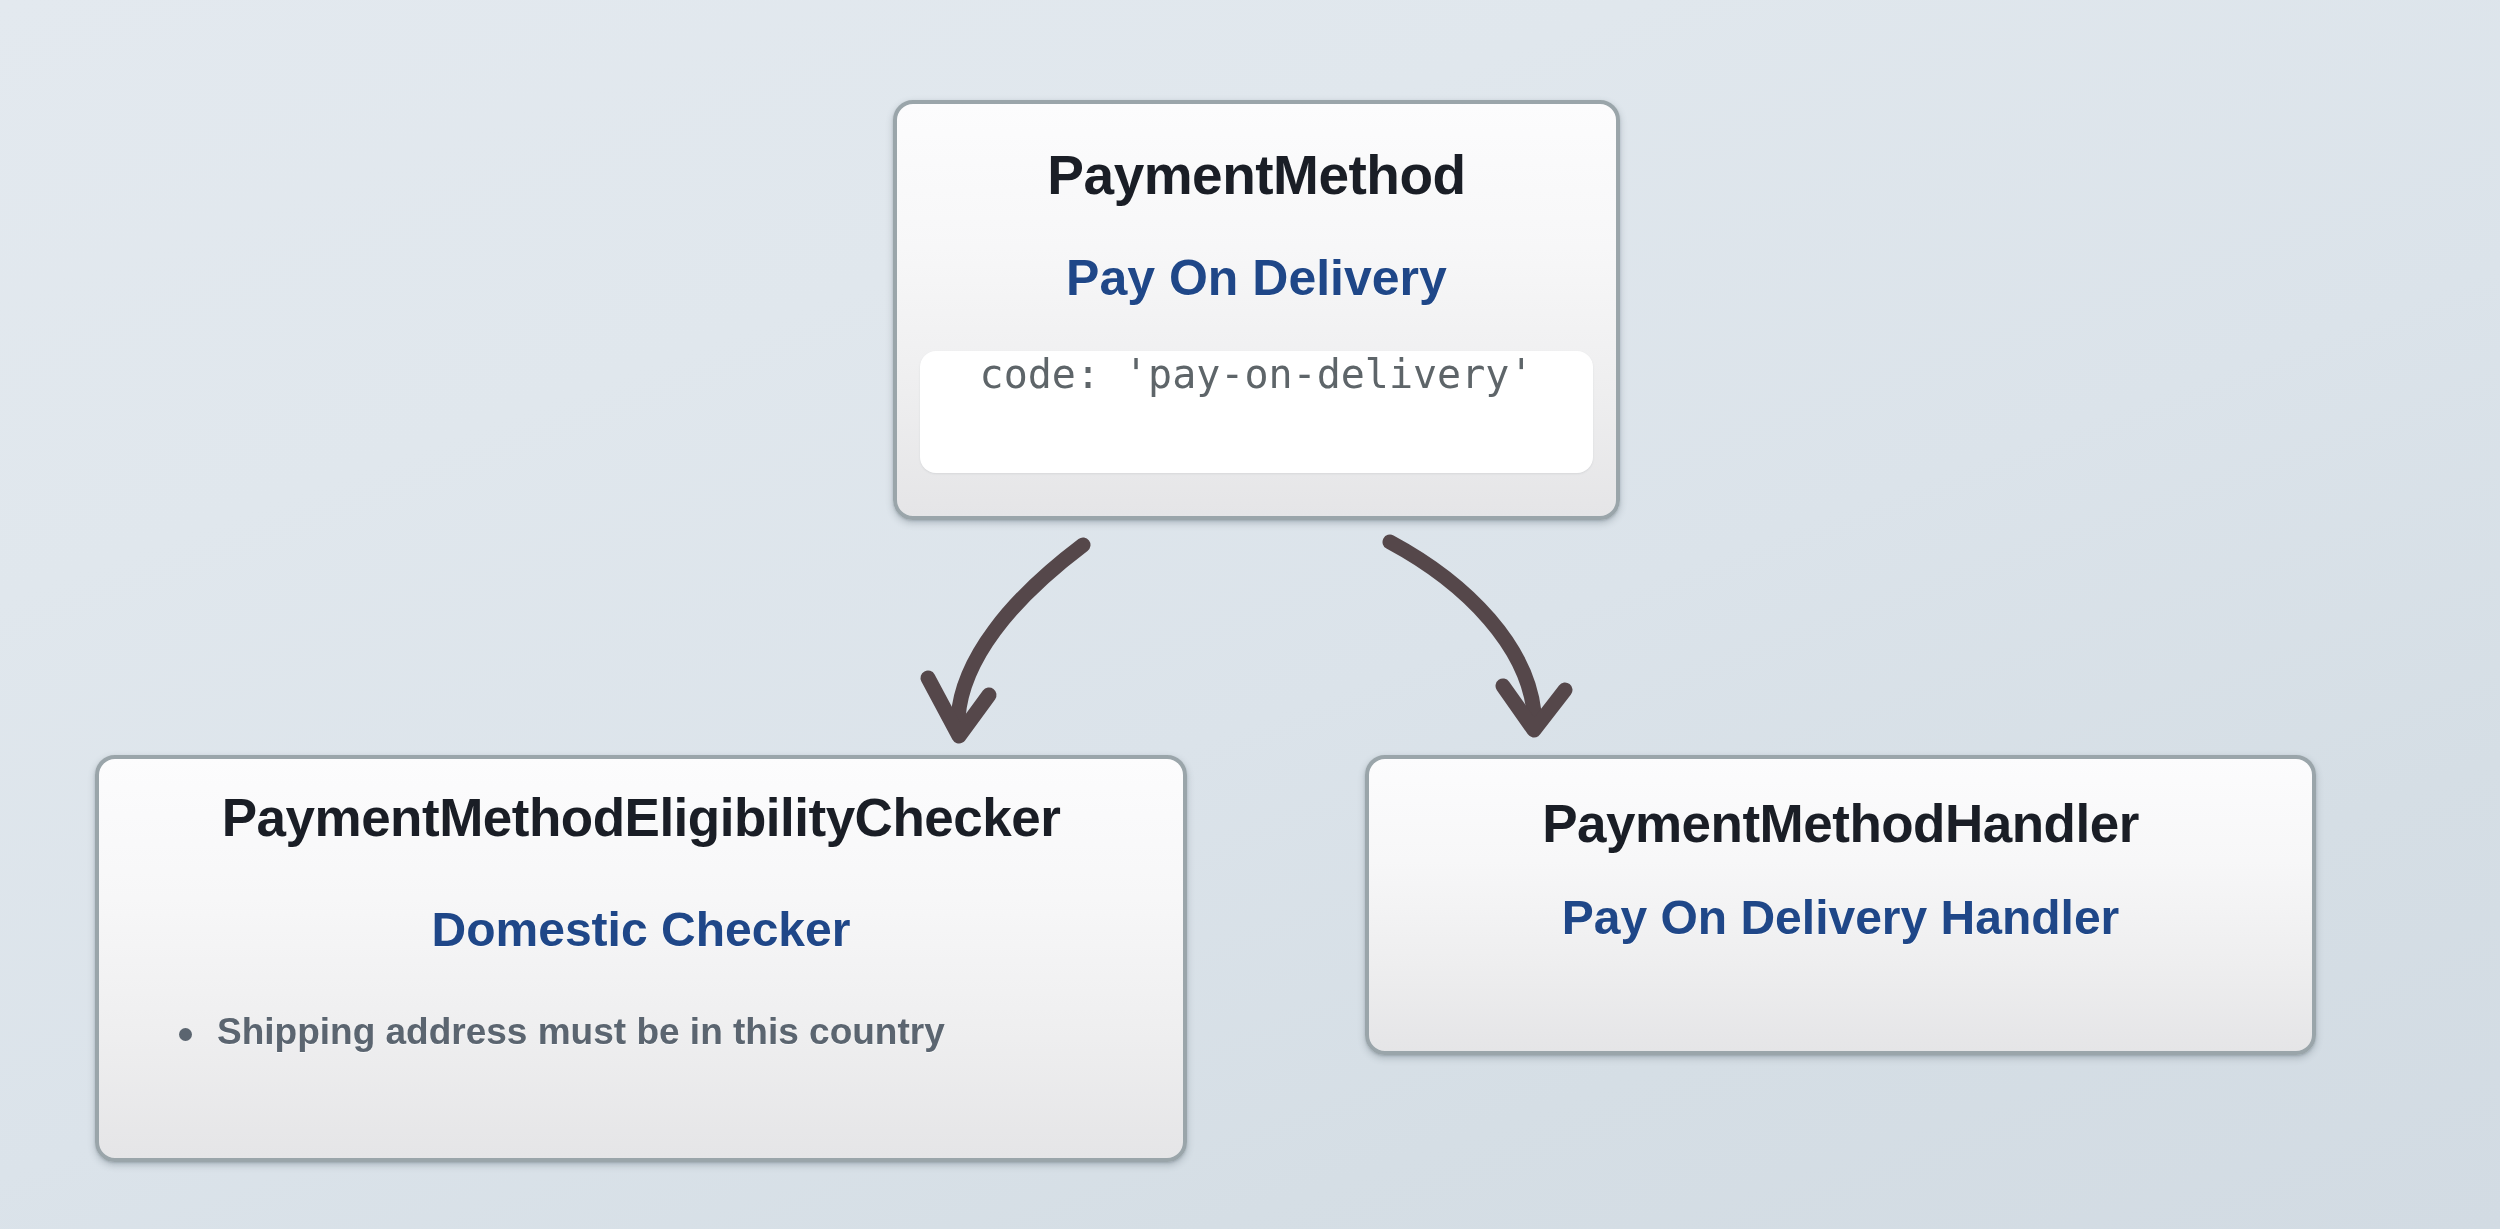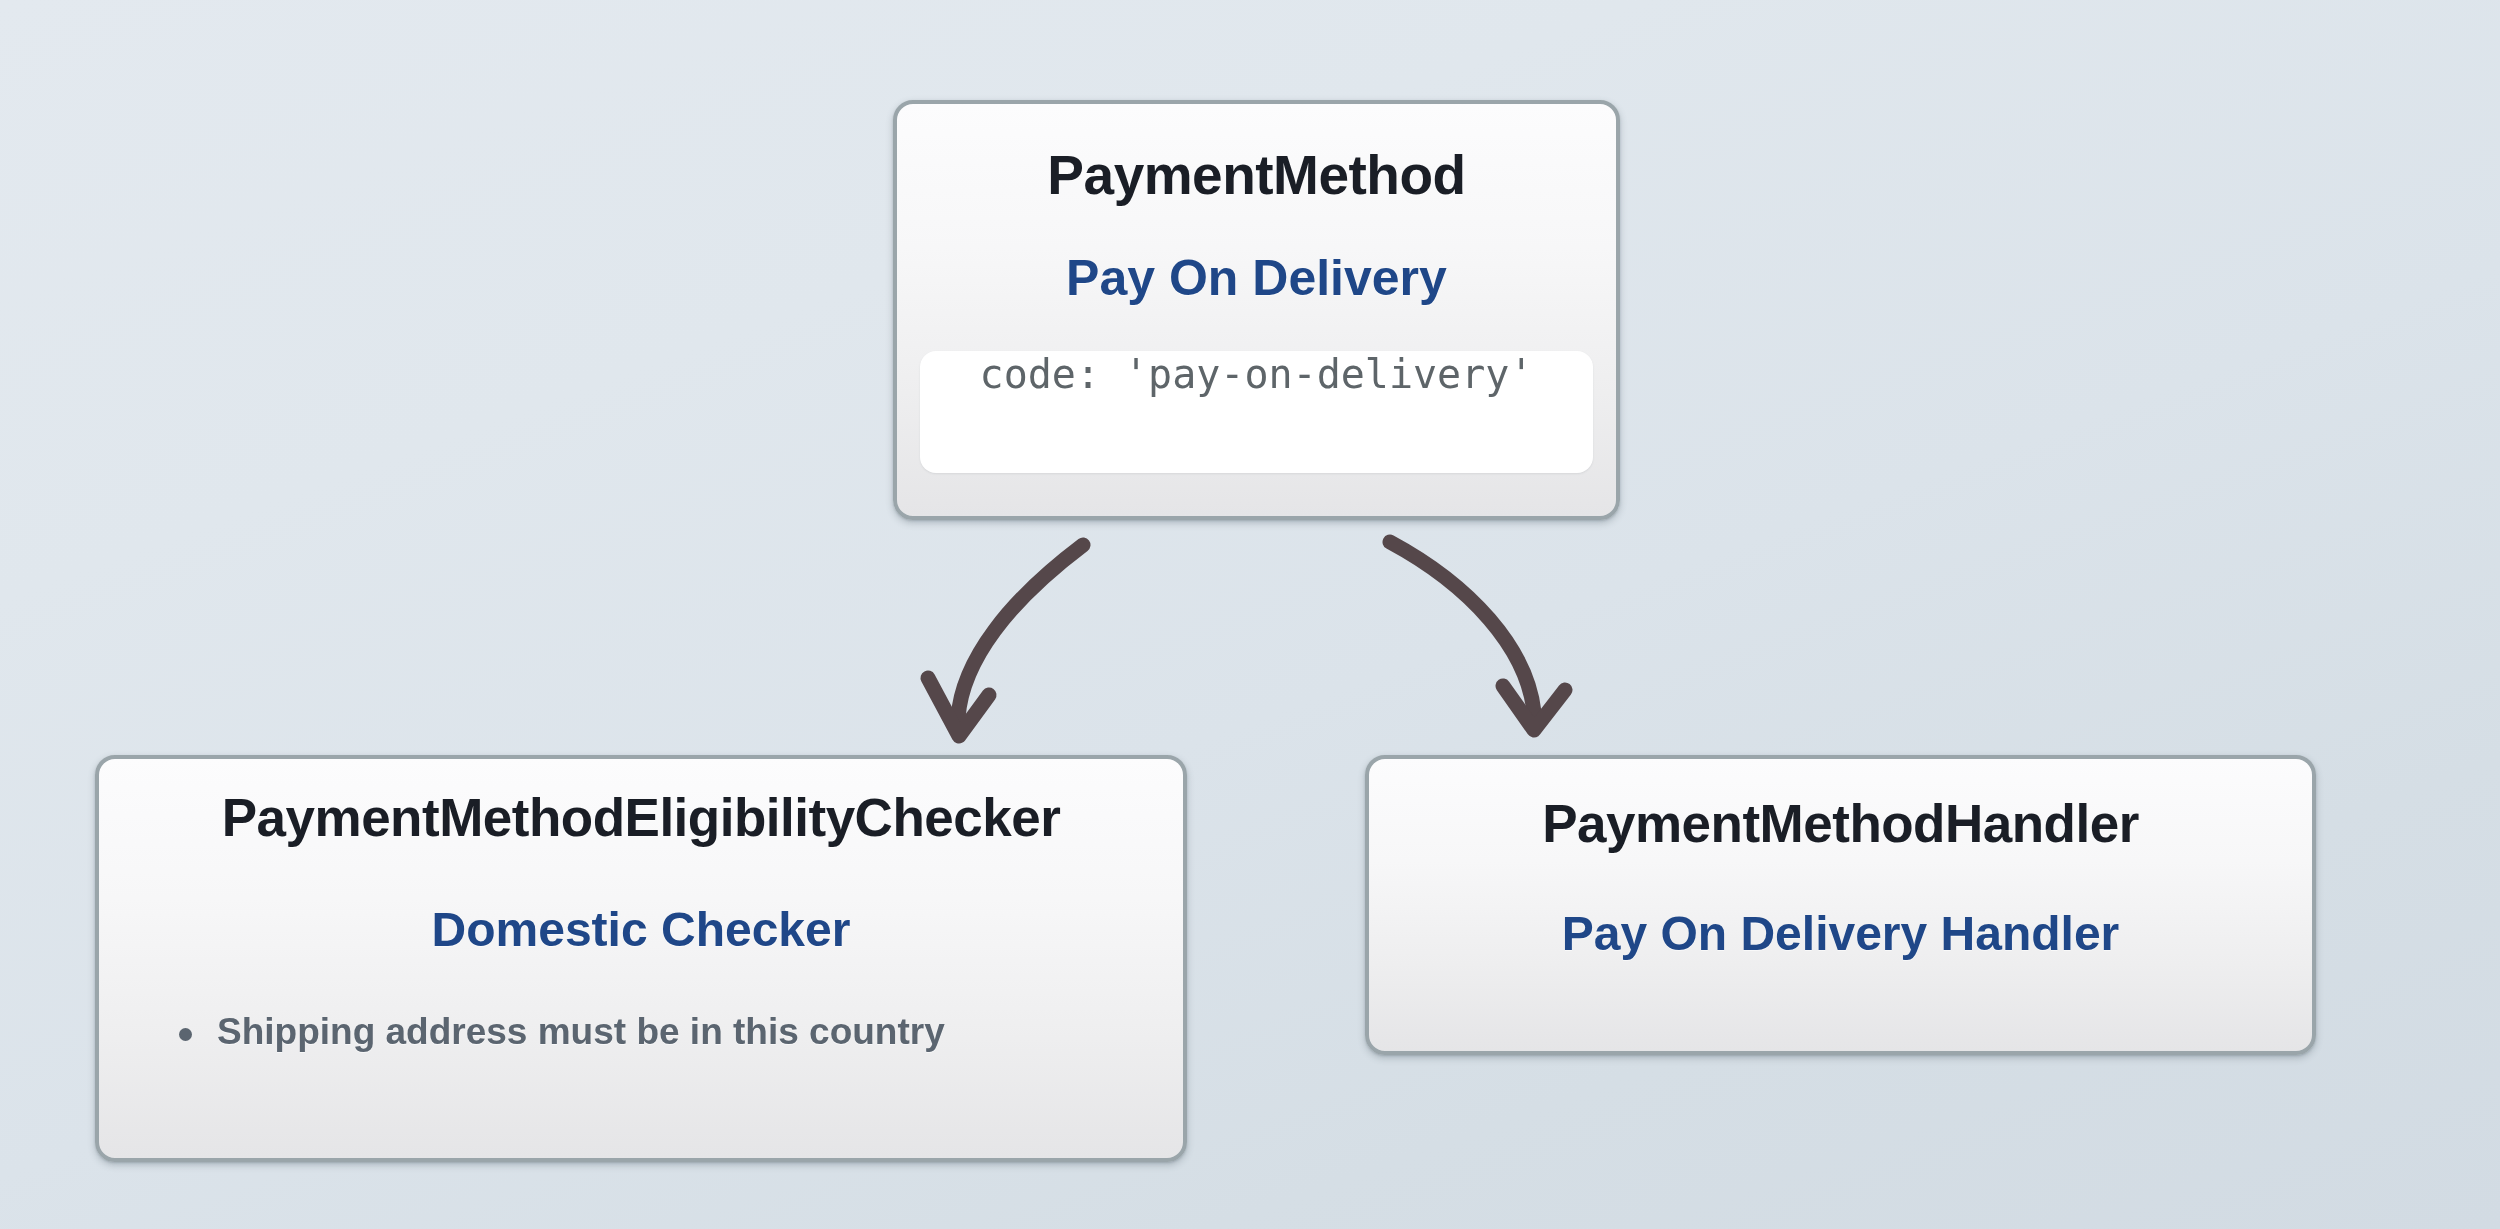--- a/index.html
+++ b/index.html
@@ -135,21 +135,21 @@
   #node-payment-handler {
     left: 1365px;
     top: 755px;
     width: 951px;
     height: 300px;
   }
   #node-payment-handler .node-title {
     font-size: 53px; line-height: 1.0; margin-top: 38px;
   }
   #node-payment-handler .node-subtitle {
-    font-size: 48px; line-height: 1.0; margin-top: 60px;
+    font-size: 48px; line-height: 1.0; margin-top: 44px;
   }
 </style>
 </head>
 <body>
 
 <div id="diagram-canvas">
 
   <svg id="edge-layer" viewBox="0 0 2500 1229" width="2500" height="1229" xmlns="http://www.w3.org/2000/svg">
     <g fill="none" stroke="#55474a" stroke-width="15" stroke-linecap="round" stroke-linejoin="round">
 

